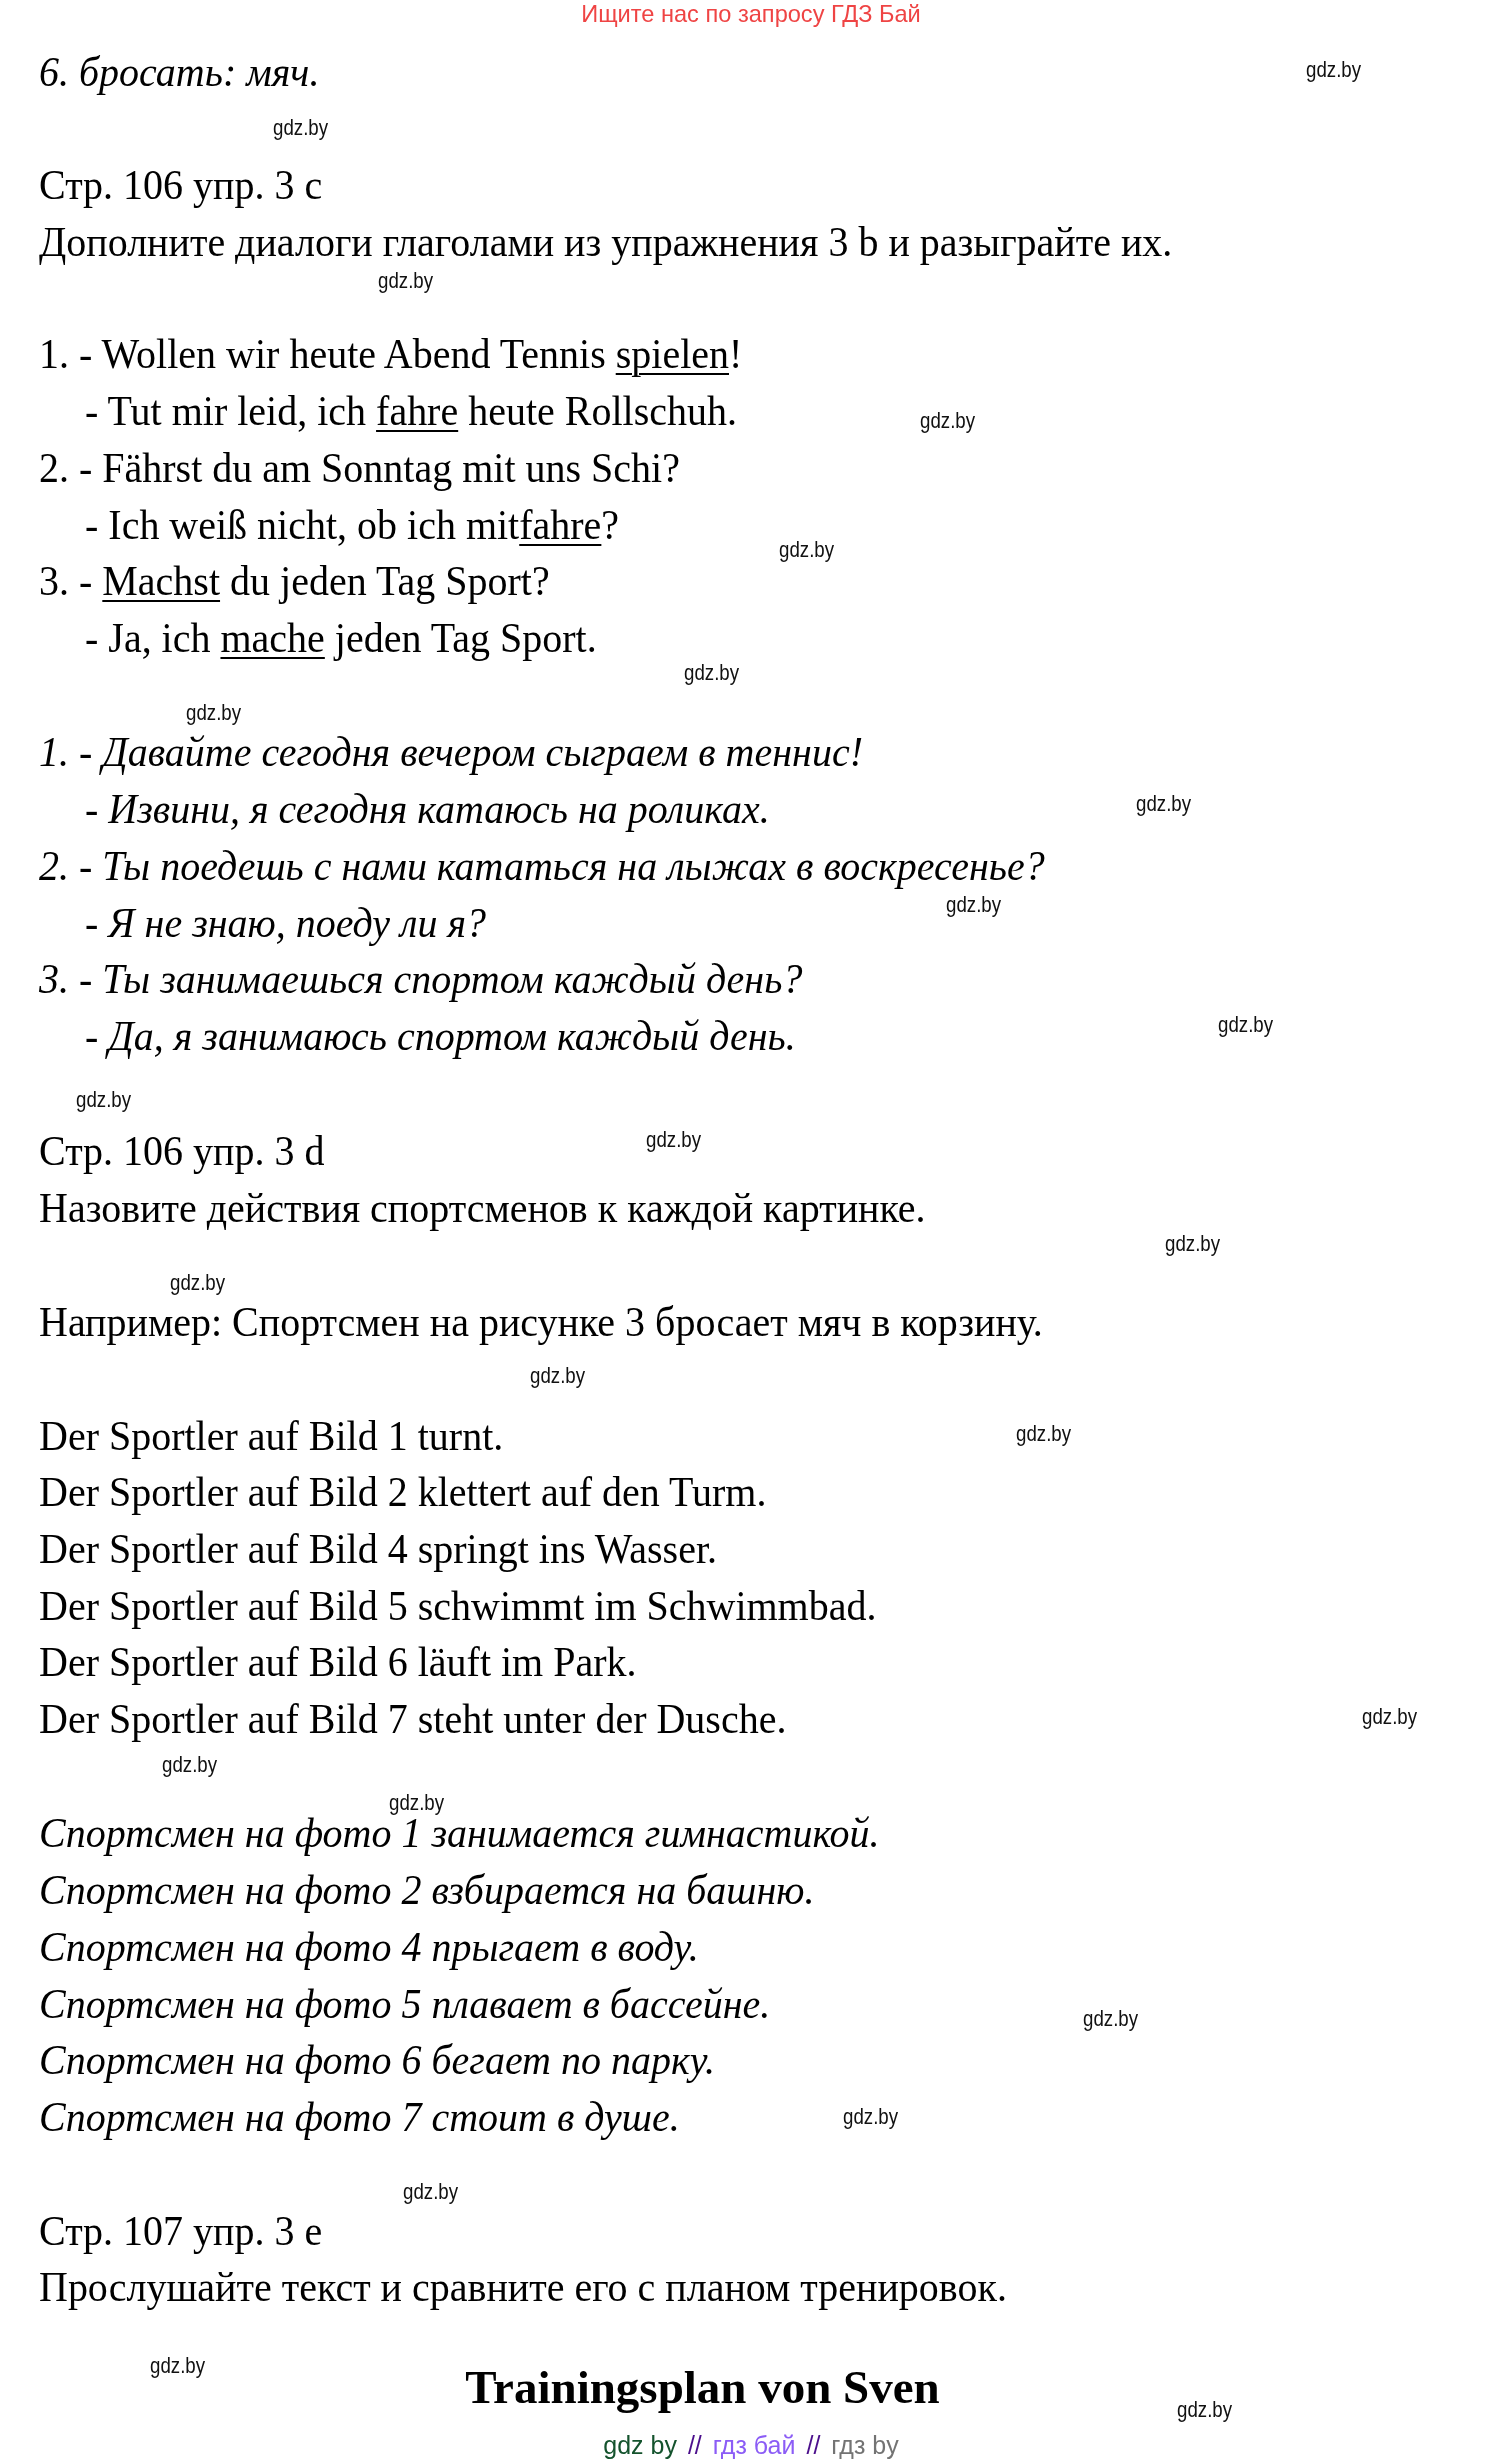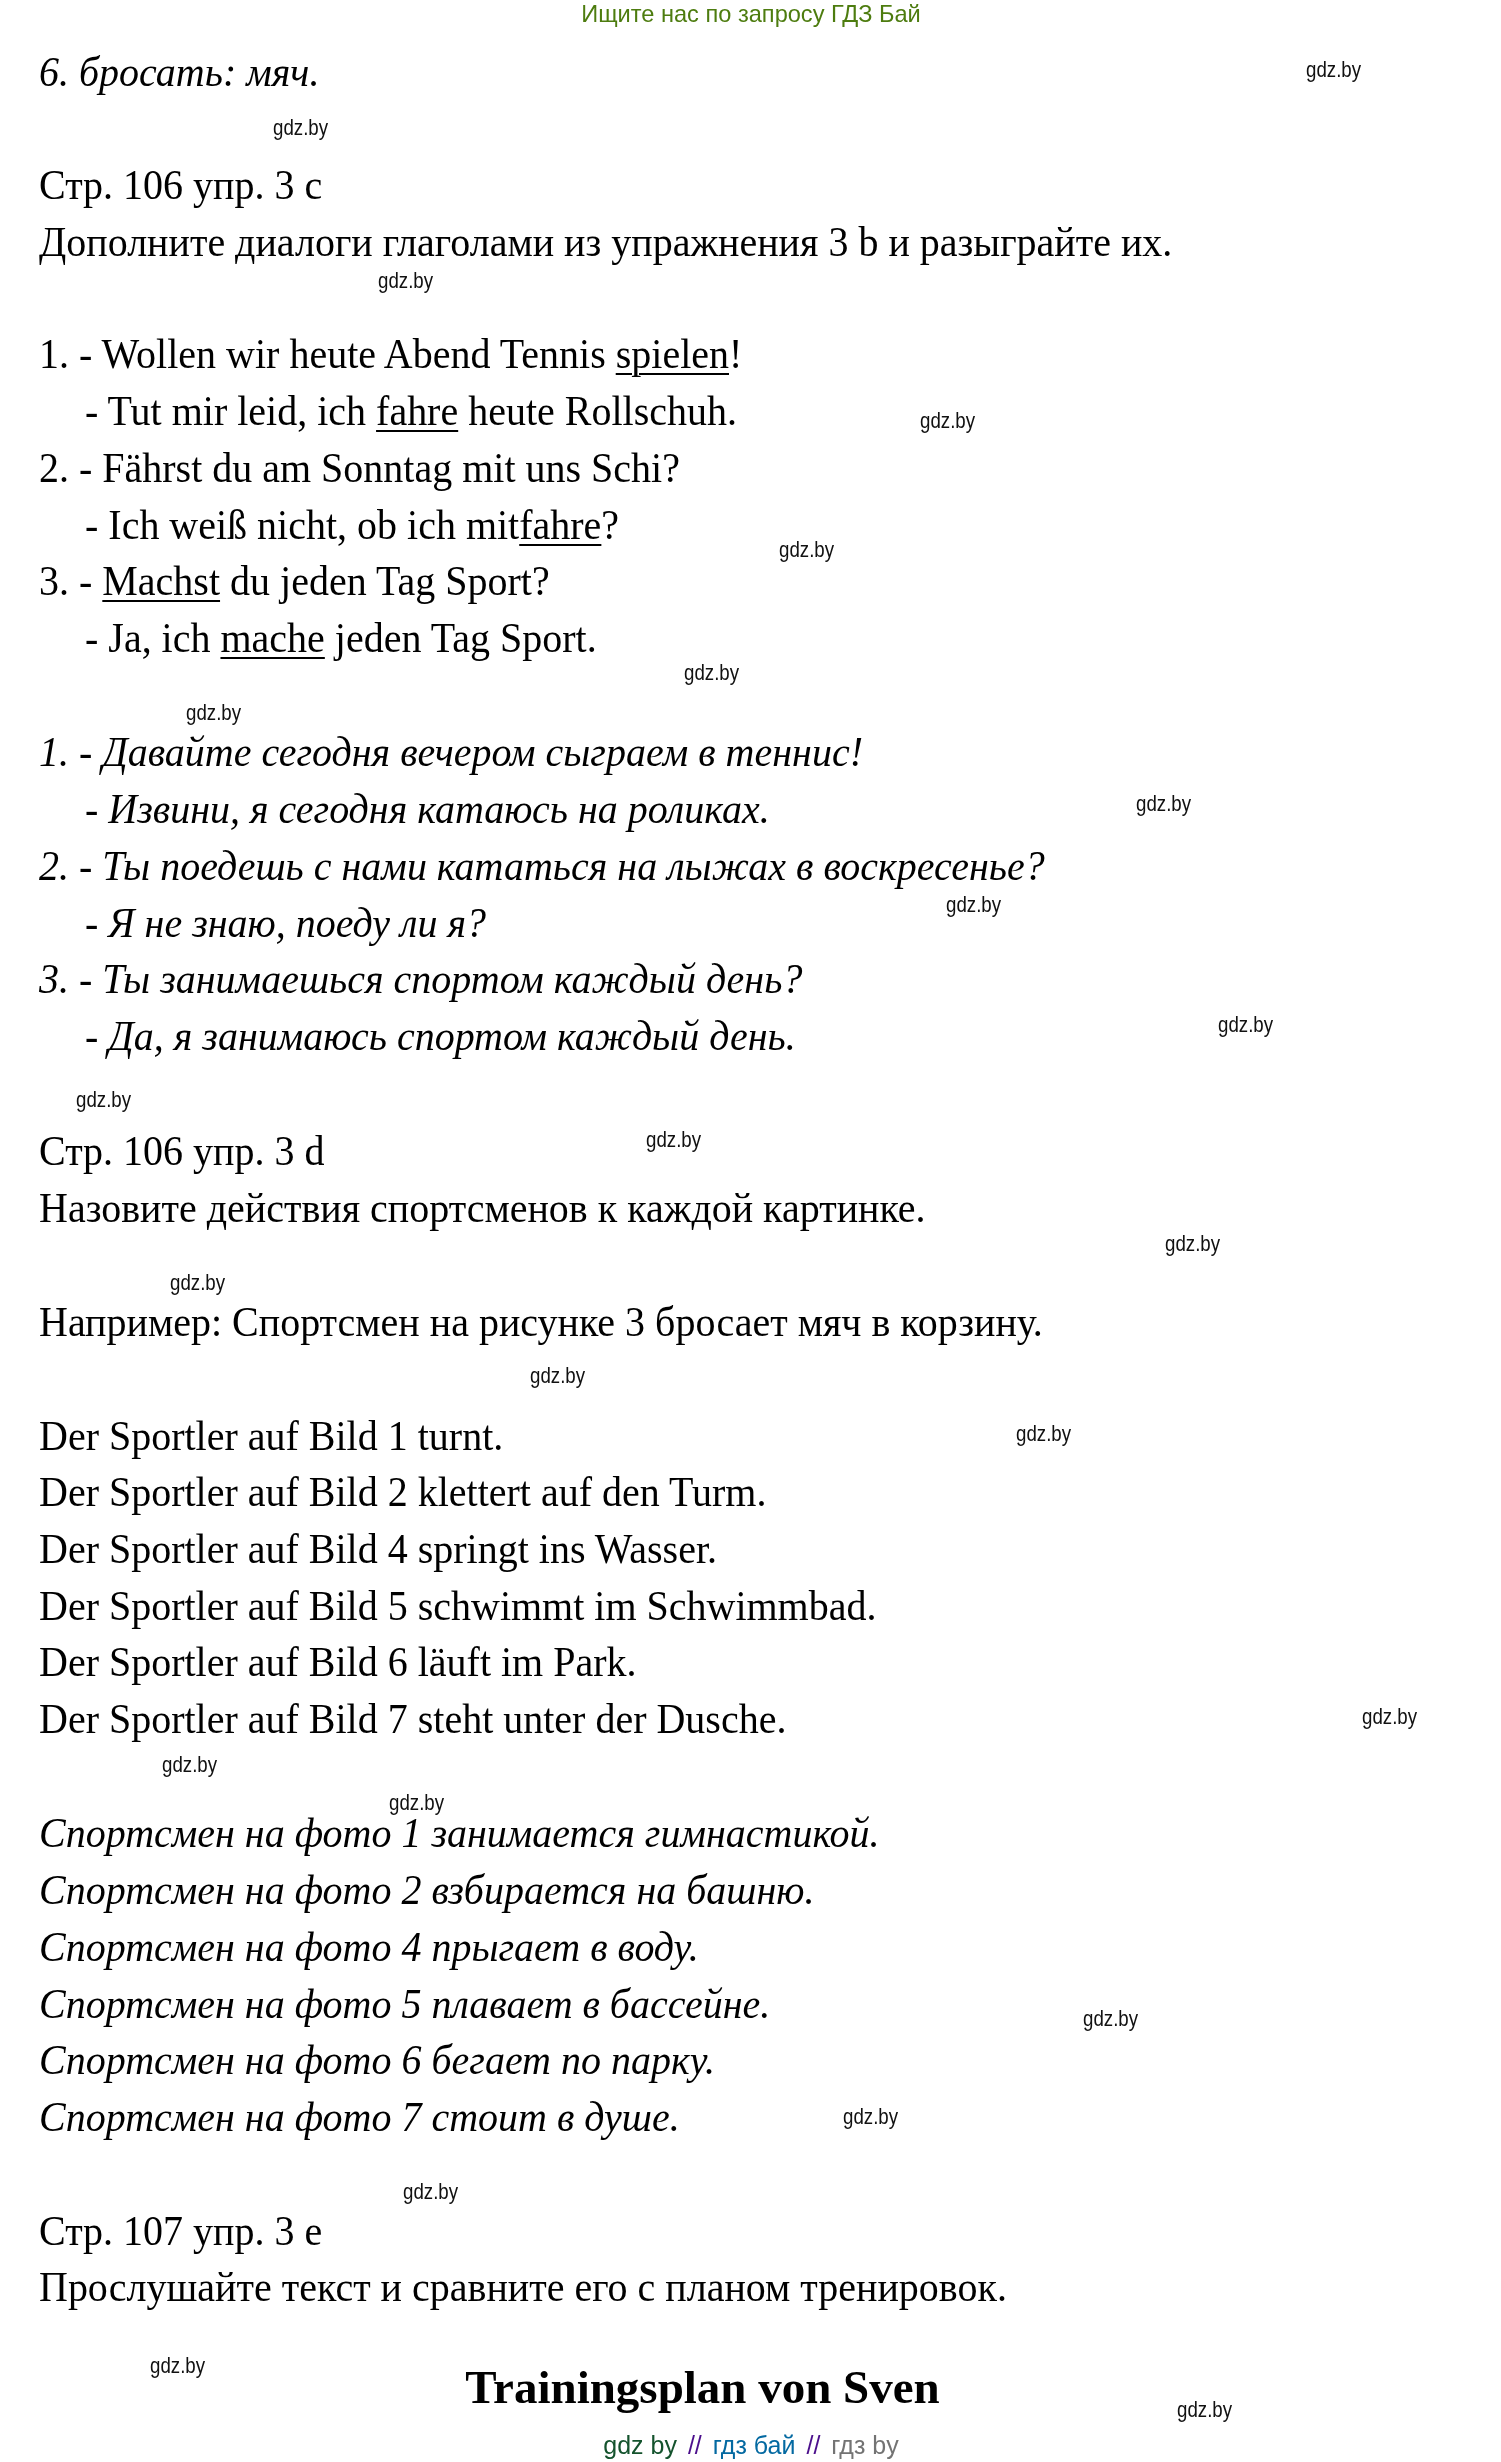--- a/index.html
+++ b/index.html
@@ -18,21 +18,21 @@
   .title { position: absolute; top: 2359px; left: 0; width: 1405px; text-align: center;
            font-size: 47px; line-height: 57px; font-weight: bold; }
   .footer-links { position: absolute; top: 2430px; left: 0; width: 1502px; text-align: center;
                   font-family: "Liberation Sans", "DejaVu Sans", sans-serif; font-size: 25px; line-height: 30px; }
   .footer-links a { text-decoration: none; }
   .sep { margin: 0 11px; }
 </style>
 </head>
 <body>
 
-<a class="top-link" href="#" style="color:#4d7c0f">Ищите нас по запросу ГДЗ Бай</a>
+<a class="top-link" href="#" style="color:#ef4444">Ищите нас по запросу ГДЗ Бай</a>
 
 <div class="line it" style="top:43px">6. бросать: мяч.</div>
 
 <div class="line" style="top:156px">Стр. 106 упр. 3 c</div>
 <div class="line" style="top:213px">Дополните диалоги глаголами из упражнения 3 b и разыграйте их.</div>
 
 <div class="line" style="top:325px"><span>1. - Wollen wir heute Abend Tennis </span><span class="u">spielen</span><span>!</span></div>
 <div class="line indent" style="top:382px"><span>- Tut mir leid, ich </span><span class="u">fahre</span><span> heute Rollschuh.</span></div>
 <div class="line" style="top:439px"><span>2. - Fährst du am Sonntag mit uns Schi?</span></div>
 <div class="line indent" style="top:496px"><span>- Ich weiß nicht, ob ich mit</span><span class="u">fahre</span><span>?</span></div>
@@ -63,21 +63,21 @@
 <div class="line it" style="top:1975px">Спортсмен на фото 5 плавает в бассейне.</div>
 <div class="line it" style="top:2031px">Спортсмен на фото 6 бегает по парку.</div>
 <div class="line it" style="top:2088px">Спортсмен на фото 7 стоит в душе.</div>
 
 <div class="line" style="top:2202px">Стр. 107 упр. 3 e</div>
 <div class="line" style="top:2258px">Прослушайте текст и сравните его с планом тренировок.</div>
 
 <div class="title">Trainingsplan von Sven</div>
 
 <div class="footer-links">
-  <a href="#" style="color:#14532d">gdz by</a><span class="sep" style="color:#4b0f8c">//</span><a href="#" style="color:#0369a1">гдз бай</a><span class="sep" style="color:#4b0f8c">//</span><a href="#" style="color:#737373">гдз by</a>
+  <a href="#" style="color:#14532d">gdz by</a><span class="sep" style="color:#4b0f8c">//</span><a href="#" style="color:#8b5cf6">гдз бай</a><span class="sep" style="color:#4b0f8c">//</span><a href="#" style="color:#737373">гдз by</a>
 </div>
 
 <div class="wm" style="top:57px;left:1306px">gdz.by</div>
 <div class="wm" style="top:115px;left:273px">gdz.by</div>
 <div class="wm" style="top:268px;left:378px">gdz.by</div>
 <div class="wm" style="top:408px;left:920px">gdz.by</div>
 <div class="wm" style="top:537px;left:779px">gdz.by</div>
 <div class="wm" style="top:660px;left:684px">gdz.by</div>
 <div class="wm" style="top:700px;left:186px">gdz.by</div>
 <div class="wm" style="top:791px;left:1136px">gdz.by</div>

